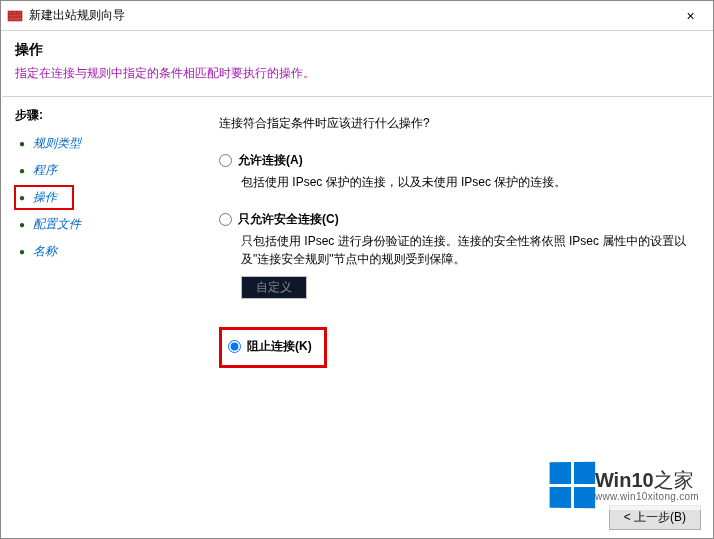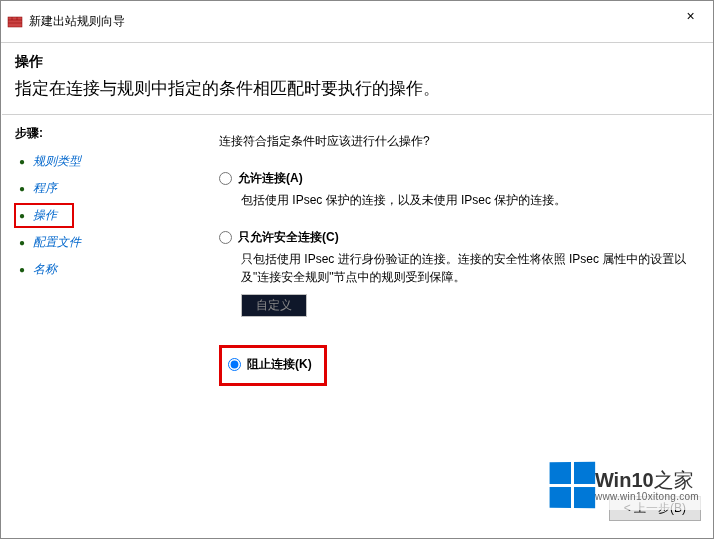--- a/index.html
+++ b/index.html
@@ -7,21 +7,21 @@
       font-family: "Microsoft YaHei", "Segoe UI", Tahoma, sans-serif;
       font-size: 12px;
       background: #fff;
       width: 714px;
       height: 539px;
       position: relative;
       overflow: hidden;
       border: 1px solid #888;
     }
     .titlebar {
-      height: 42px;
+      height: 30px;
       background: #fff;
       border-bottom: 1px solid #d0d0d0;
       display: flex;
       align-items: center;
       padding: 0 6px;
       position: relative;
     }
     .titlebar .app-icon {
       width: 16px; height: 16px;
       margin-right: 6px;
@@ -35,21 +35,21 @@
       align-items: center;
       justify-content: center;
       font-size: 14px;
       font-family: Arial, sans-serif;
     }
     .header {
       padding: 10px 14px 14px;
       border-bottom: none;
     }
     .header h1 { font-size: 14px; font-weight: bold; margin-bottom: 6px; }
-    .header .subtitle { font-size: 17px; color: #000000; }
+    .header .subtitle { font-size: 12px; color: #a21caf; }
     .divider-line {
       border-top: 1px solid #d0d0d0;
       margin: 0 1px;
     }
     .body {
       display: flex;
       height: calc(100% - 30px - 56px - 2px - 42px);
     }
     .sidebar {
       width: 178px;
@@ -106,21 +106,21 @@
       border: 3px solid #e00000;
       padding: 8px 12px 10px 6px;
       display: inline-block;
       margin-top: 8px;
     }
     .footer {
       position: absolute;
       bottom: 0; left: 0; right: 0;
       height: 42px;
       display: flex;
-      align-items: flex-start;
+      align-items: center;
       justify-content: flex-end;
       padding-right: 12px;
       gap: 6px;
     }
     .footer button {
       padding: 3px 14px;
       font-size: 12px;
       background: #e1e1e1;
       border: 1px solid #adadad;
       cursor: pointer;

